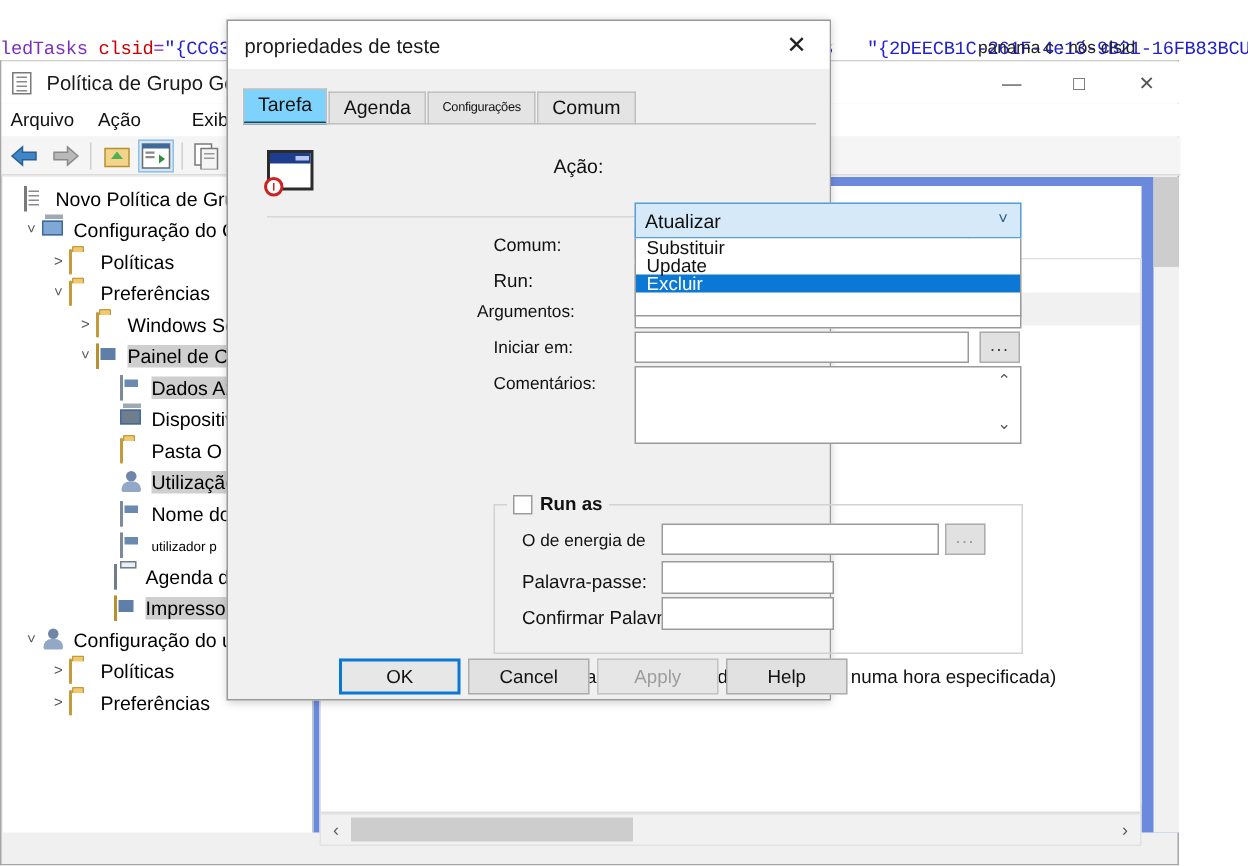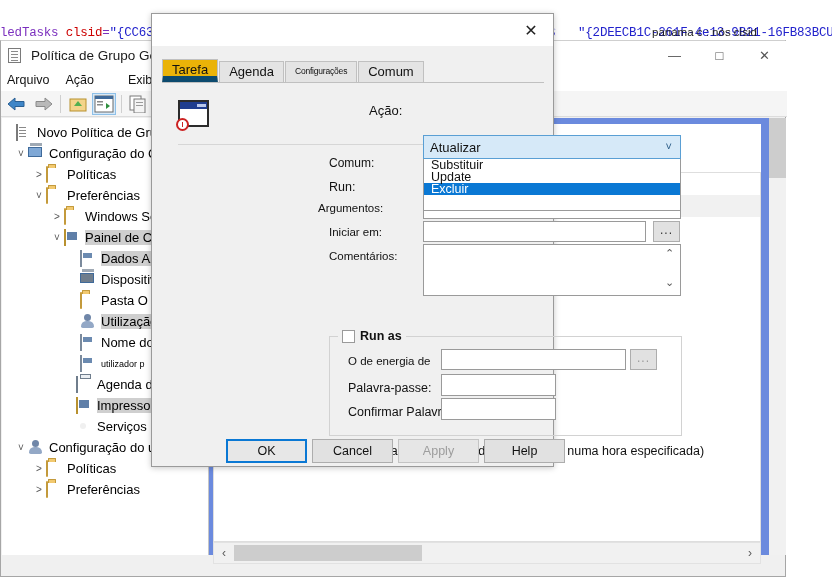--- a/index.html
+++ b/index.html
@@ -167,21 +167,21 @@
 
   
   .dtabs {
     position: absolute; left: 10px; top: 13px; height: 24px; display: flex; align-items: flex-end;
   }
   .dtab {
     height: 22px; padding: 2px 9px 0 9px; font-size: 13px; color: #111;
     background: #e4e4e4; border: 1px solid #c0c0c0; border-bottom: none;
     margin-right: 1px; white-space: nowrap;
   }
-  .dtab.active { background: #eab308; height: 24px; border-bottom: 7px solid #0c4a6e; }
+  .dtab.active { background: #7dd3fc; height: 24px; border-bottom: 2px solid #0c4a6e; }
   .dtab.small { font-size: 8.5px; padding-top: 4px; letter-spacing: -0.2px; }
   .dtabs-line {
     position: absolute; left: 10px; top: 36px; width: 382px; height: 1px; background: #c0c0c0;
   }
 
   
   .task-ico {
     position: absolute; left: 24px; top: 52px; width: 40px; height: 36px;
   }
   .lbl {
@@ -483,24 +483,20 @@
         <span class="tico"><span class="ic-generic" style="background:#dfe6ee;"></span></span>
         <span class="tlabel" style="font-size:9px;">utilizador    p</span>
       </div>
       <div class="trow" style="padding-left:74px;">
         <span class="tico"><span class="ic-printer" style="background:#9aa7b5;"></span></span>
         <span class="tlabel">Agenda de</span>
       </div>
       <div class="trow" style="padding-left:74px;">
         <span class="tico"><span class="ic-panel" style="background:#f3d48b;"></span></span>
         <span class="tlabel selected">Impressoras</span>
-      </div>
-      <div class="trow" style="padding-left:74px;">
-        <span class="tico"><span class="ic-gear"></span></span>
-        <span class="tlabel">Serviços</span>
       </div>
       <div class="trow" style="padding-left:12px;">
         <span class="chev">˅</span>
         <span class="tico"><span class="ic-user"></span></span>
         <span class="tlabel">Configuração do usuário</span>
       </div>
       <div class="trow" style="padding-left:30px;">
         <span class="chev">˃</span>
         <span class="tico"><span class="ic-folder"></span></span>
         <span class="tlabel">Políticas</span>
@@ -540,20 +536,21 @@
 
       <div class="det-vscroll">
         <div class="vthumb"></div>
       </div>
     </div>
 
   </div>
 
   <div class="dlg">
     <div class="dlg-title">
+      <div class="dt-text">propriedades de teste</div>
       <div class="dlg-close">✕</div>
     </div>
 
     <div class="dlg-body">
 
       <div class="dtabs">
         <div class="dtab active">Tarefa</div>
         <div class="dtab">Agenda</div>
         <div class="dtab small">Configurações</div>
         <div class="dtab">Comum</div>

